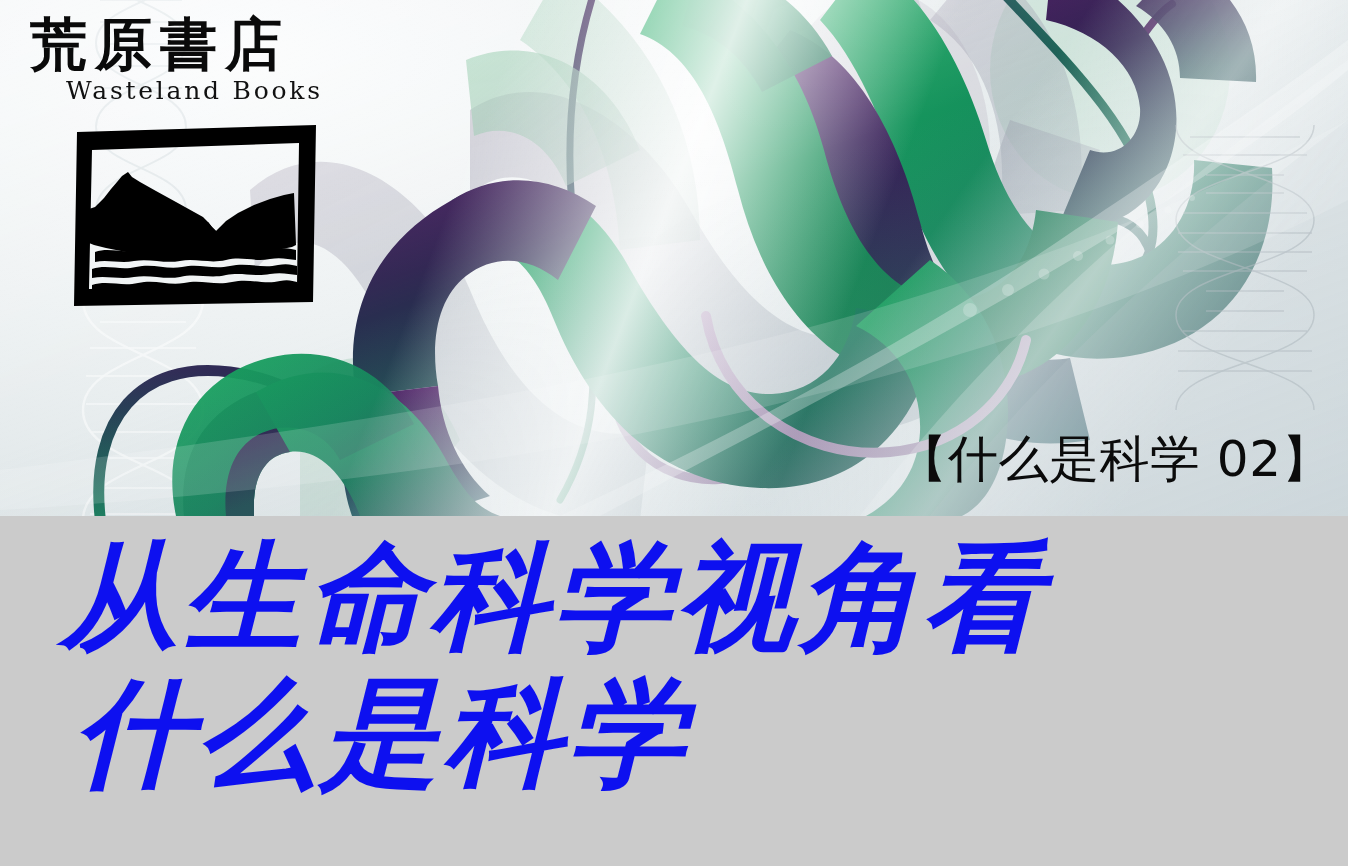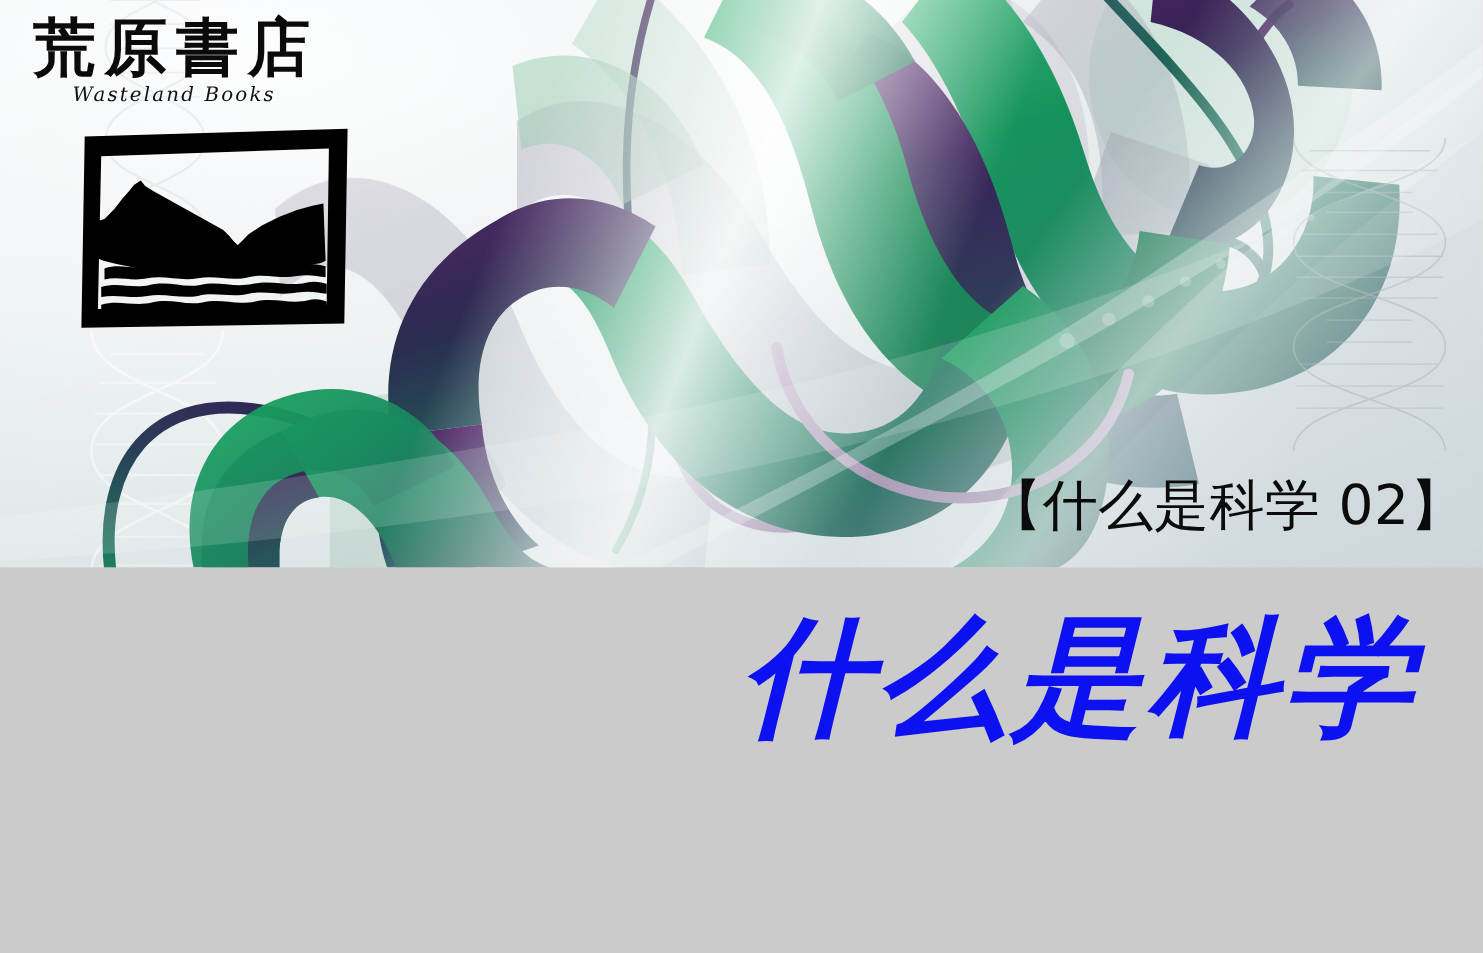--- a/index.html
+++ b/index.html
@@ -48,45 +48,44 @@
   .title-line{
     font-family:"DejaVu Sans",sans-serif;
     font-weight:700;
     font-style:italic;
     letter-spacing:.045em;
     line-height:1;
     white-space:nowrap;
     -webkit-font-smoothing:antialiased;
   }
   #title-line-1{ font-size:118px; }
-  #title-line-2{ font-size:118px; margin-top:18px; padding-left:14px;text-align:right; }
+  #title-line-2{ font-size:118px; margin-top:18px; padding-left:14px; }
 
   
   #logo{
     position:absolute;left:22px;top:14px;width:360px;z-index:40;
   }
   #logo-cn{
     font-family:"DejaVu Serif","Liberation Serif",serif;
     font-size:57px;
     font-weight:700;
     letter-spacing:.14em;
     color:#0a0a0a;
     line-height:1.05;
     padding-left:8px;
     white-space:nowrap;
   }
   #logo-en{
     font-family:"DejaVu Serif","Liberation Serif",serif;
-    font-size:18px;
+    font-size:25px;
     letter-spacing:.11em;
     color:#111;
     margin-top:2px;
     padding-left:44px;
     white-space:nowrap;
-    font-style:italic;
   }
   #logo-stamp{
     margin-top:14px;
     margin-left:48px;
     width:250px;height:190px;
   }
 
   
   #badge{
     position:absolute;right:16px;bottom:32px;z-index:40;
@@ -342,17 +341,18 @@
                  C94 176 80 171 64 174 C50 177 36 172 22 175 Z" fill="#000"></path>
       </svg>
     </div>
 
     <div id="badge">【什么是科学 02】</div>
 
   </div>
 
   <div id="title-panel" style="background: rgb(203, 203, 203);">
     <div id="title-block" style="color: rgb(13, 16, 240);">
+      <div class="title-line" id="title-line-1">从生命科学视角看</div>
       <div class="title-line" id="title-line-2">什么是科学</div>
     </div>
   </div>
 
 </div>
 
 </body></html>

